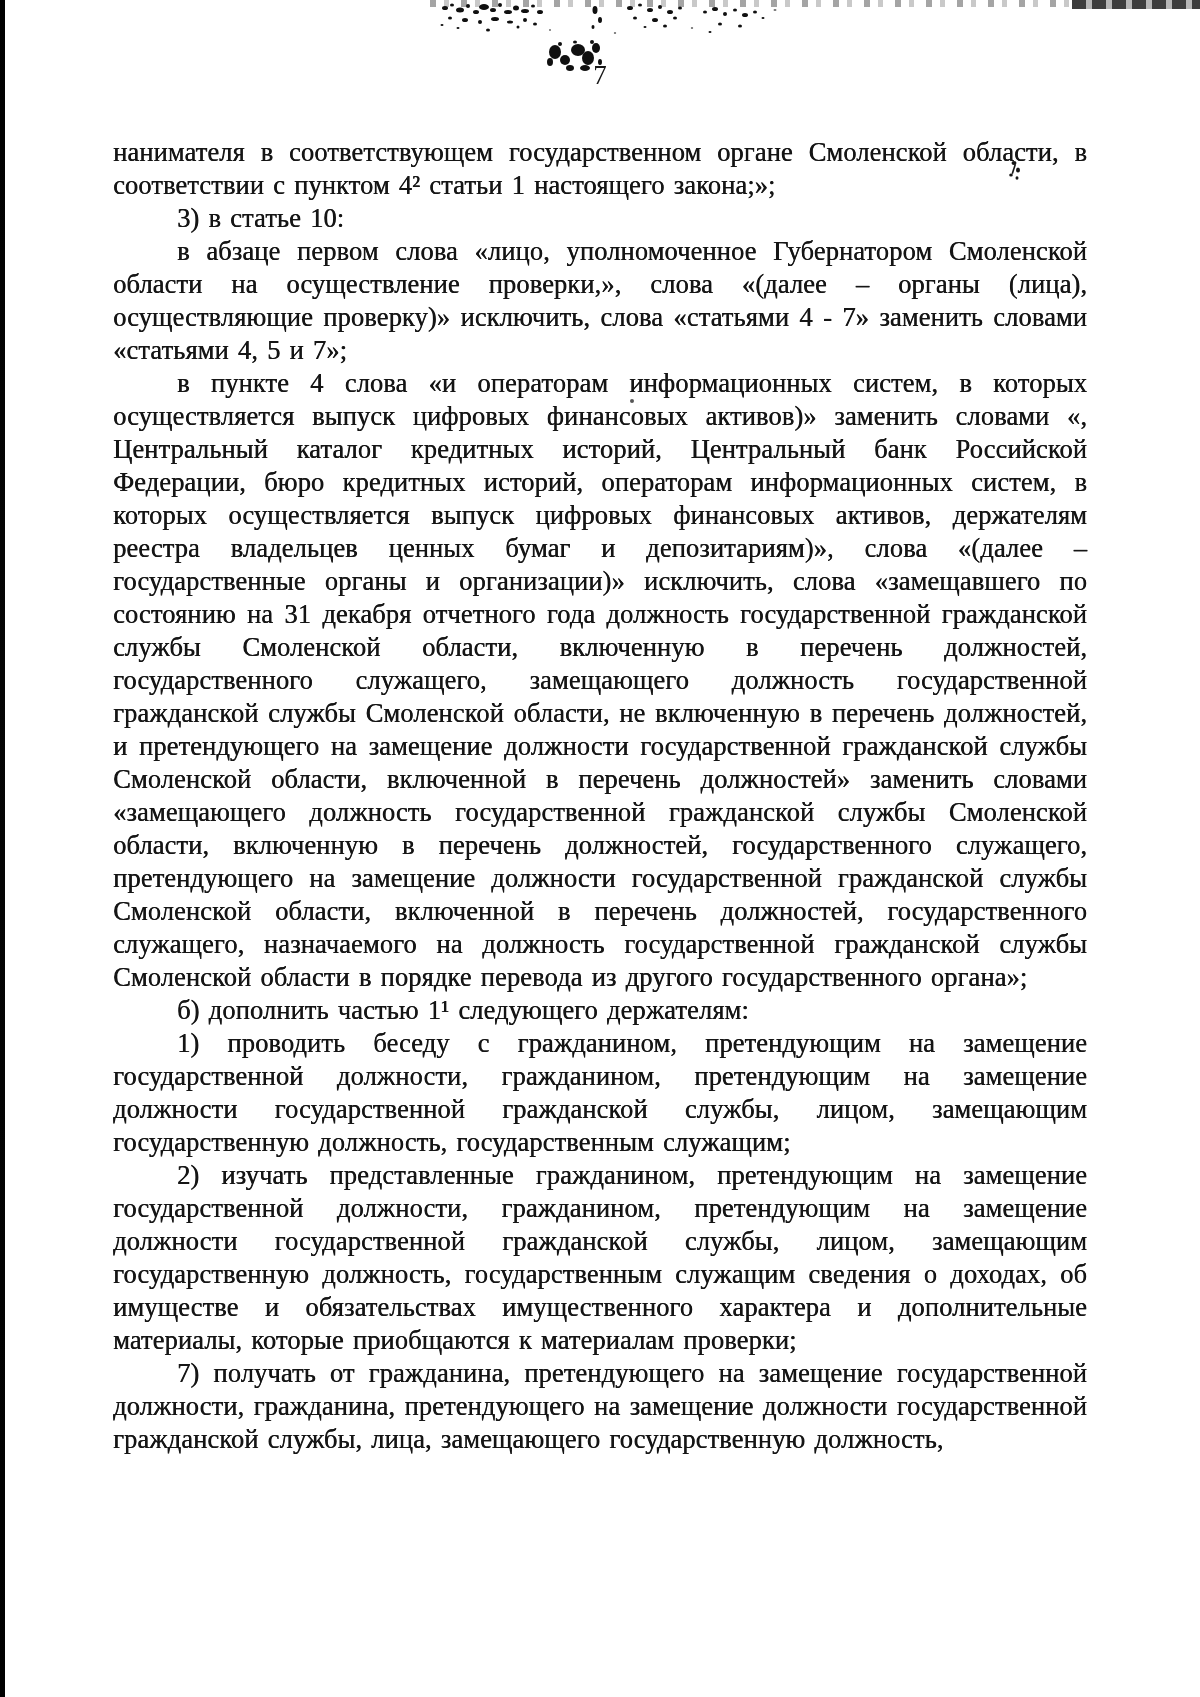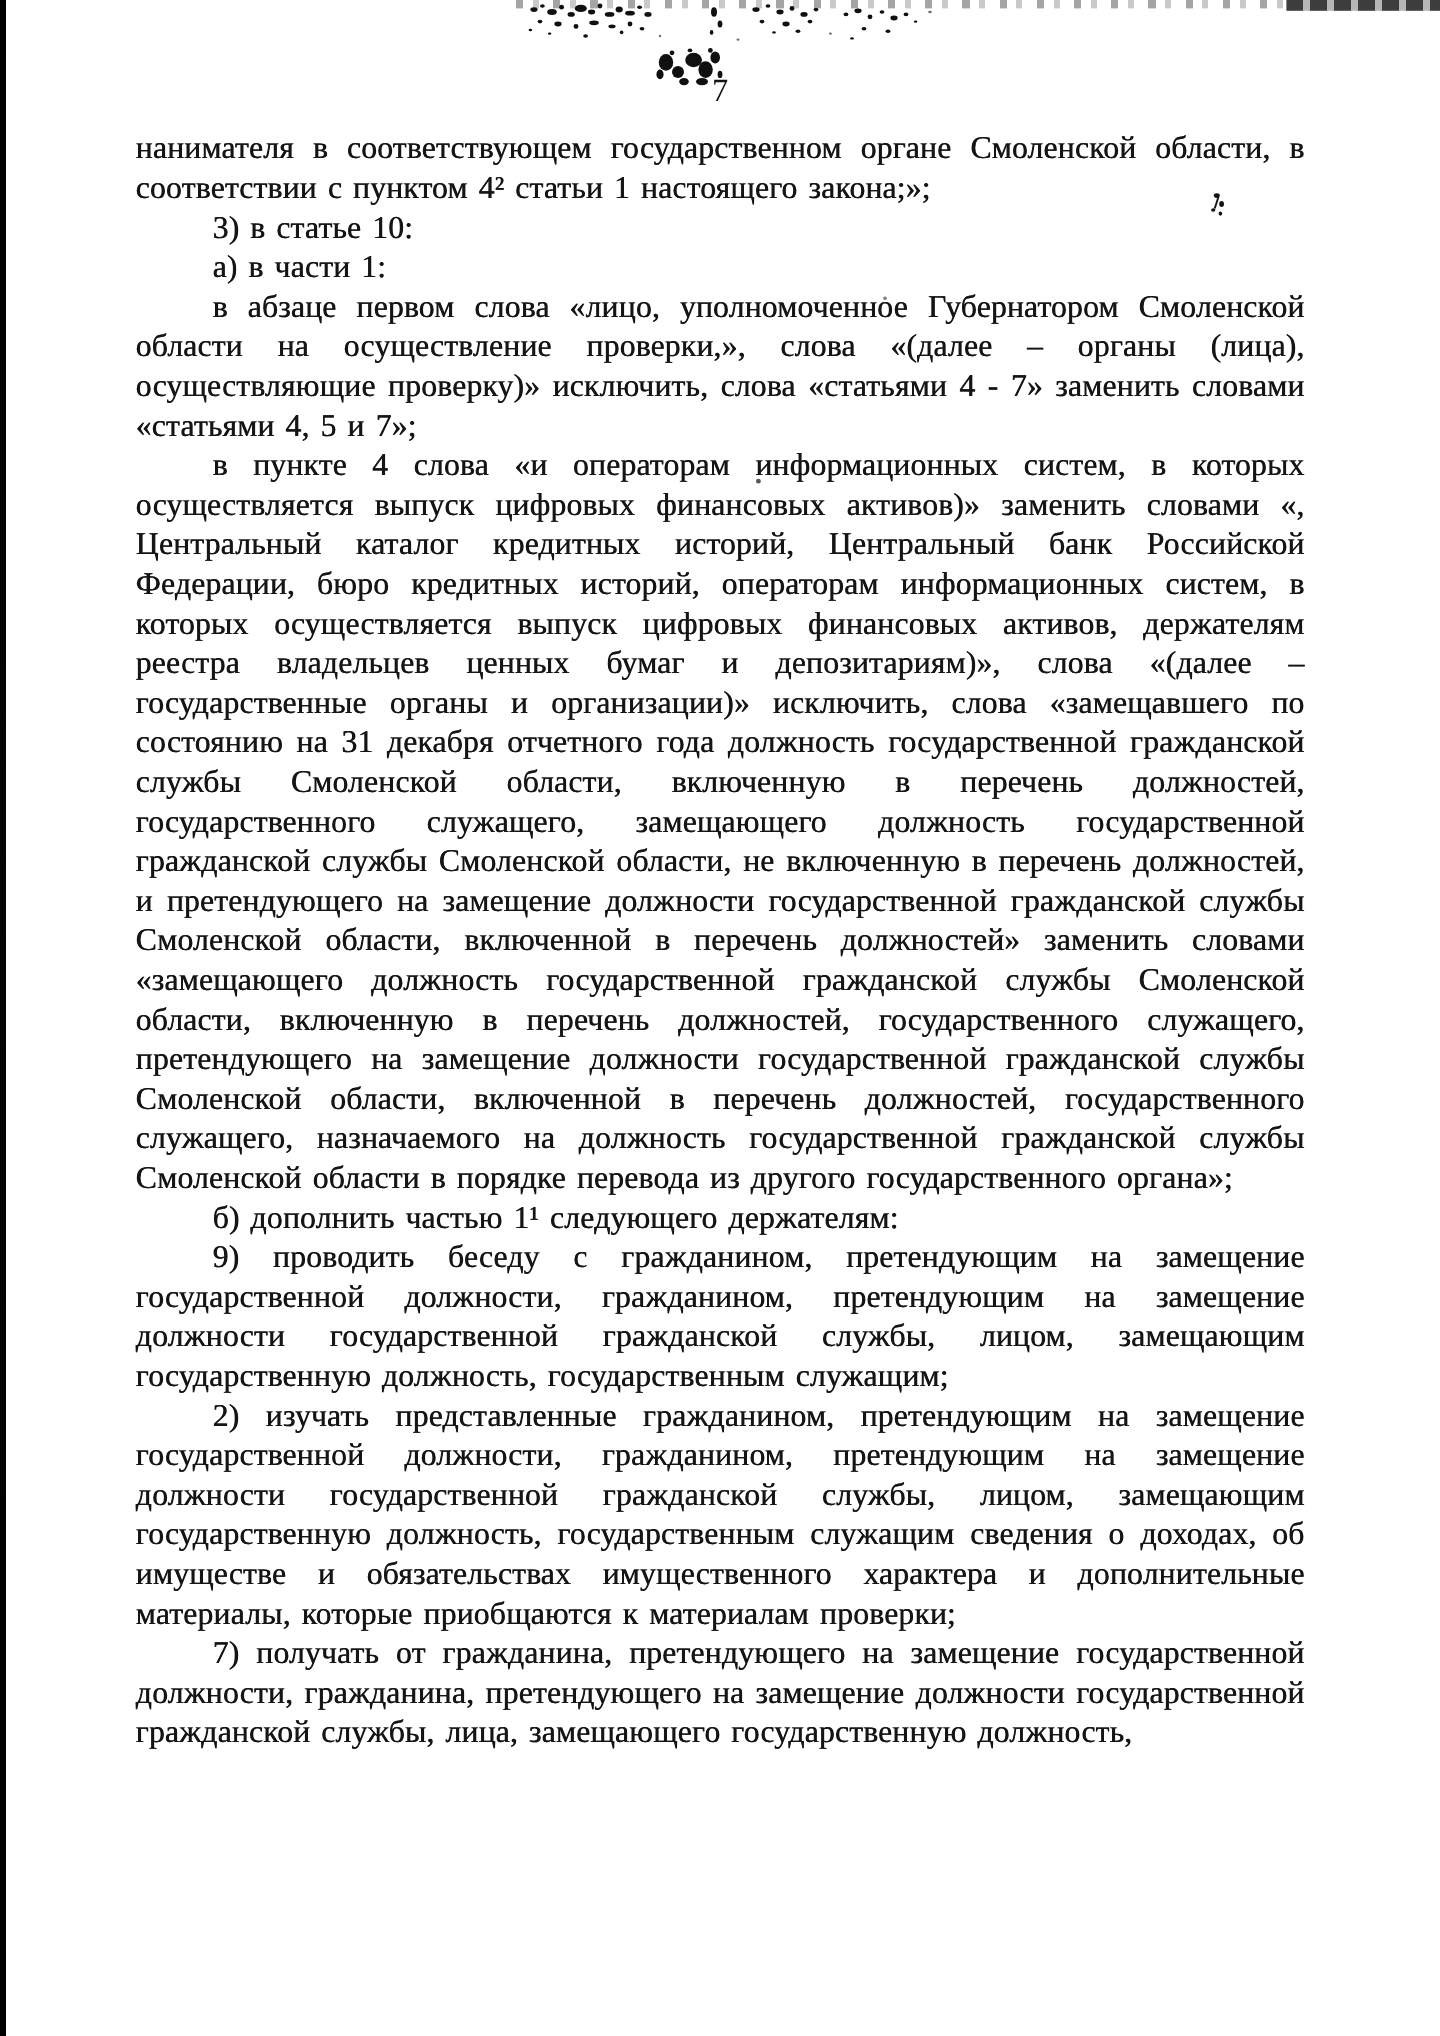--- a/index.html
+++ b/index.html
@@ -58,21 +58,21 @@
   .content p {
     margin: 0;
     font-size: 26.5px;
     line-height: 33px;
     text-align: justify;
     text-indent: 64px;
     word-spacing: 0.09em;
     letter-spacing: 0.1px;
     text-shadow: 0.4px 0 0 currentColor;
   }
-  .content p.continuation { text-indent: 0; }
+  .content p.continuation { text-indent: 0; margin-top: 29px; }
 </style>
 </head>
 <body>
 
 <div class="scan-left-strip"></div>
 <div class="scan-top-dashes"></div>
 <div class="scan-top-corner"></div>
 
 <svg class="ink-smudge-main" width="360" height="78" viewBox="0 0 360 78" xmlns="http://www.w3.org/2000/svg" fill="#101010">
 
@@ -156,20 +156,19 @@
 </svg>
 
 <div class="stray-speck-1"></div>
 <div class="stray-speck-2"></div>
 
 <div class="page-number">7</div>
 
 <div class="content">
   <p class="continuation">нанимателя в соответствующем государственном органе Смоленской области, в соответствии с пунктом 4² статьи 1 настоящего закона;»;</p>
   <p>3) в статье 10:</p>
-  <p>а) в части 1:</p>
   <p>в абзаце первом слова «лицо, уполномоченное Губернатором Смоленской области на осуществление проверки,», слова «(далее – органы (лица), осуществляющие проверку)» исключить, слова «статьями 4 - 7» заменить словами «статьями 4, 5 и 7»;</p>
   <p>в пункте 4 слова «и операторам информационных систем, в которых осуществляется выпуск цифровых финансовых активов)» заменить словами «, Центральный каталог кредитных историй, Центральный банк Российской Федерации, бюро кредитных историй, операторам информационных систем, в которых осуществляется выпуск цифровых финансовых активов, держателям реестра владельцев ценных бумаг и депозитариям)», слова «(далее – государственные органы и организации)» исключить, слова «замещавшего по состоянию на 31 декабря отчетного года должность государственной гражданской службы Смоленской области, включенную в перечень должностей, государственного служащего, замещающего должность государственной гражданской службы Смоленской области, не включенную в перечень должностей, и претендующего на замещение должности государственной гражданской службы Смоленской области, включенной в перечень должностей» заменить словами «замещающего должность государственной гражданской службы Смоленской области, включенную в перечень должностей, государственного служащего, претендующего на замещение должности государственной гражданской службы Смоленской области, включенной в перечень должностей, государственного служащего, назначаемого на должность государственной гражданской службы Смоленской области в порядке перевода из другого государственного органа»;</p>
   <p>б) дополнить частью 1¹ следующего держателям:</p>
-  <p>9) проводить беседу с гражданином, претендующим на замещение государственной должности, гражданином, претендующим на замещение должности государственной гражданской службы, лицом, замещающим государственную должность, государственным служащим;</p>
+  <p>1) проводить беседу с гражданином, претендующим на замещение государственной должности, гражданином, претендующим на замещение должности государственной гражданской службы, лицом, замещающим государственную должность, государственным служащим;</p>
   <p>2) изучать представленные гражданином, претендующим на замещение государственной должности, гражданином, претендующим на замещение должности государственной гражданской службы, лицом, замещающим государственную должность, государственным служащим сведения о доходах, об имуществе и обязательствах имущественного характера и дополнительные материалы, которые приобщаются к материалам проверки;</p>
   <p>7) получать от гражданина, претендующего на замещение государственной должности, гражданина, претендующего на замещение должности государственной гражданской службы, лица, замещающего государственную должность,</p>
 </div>
 
 </body></html>

